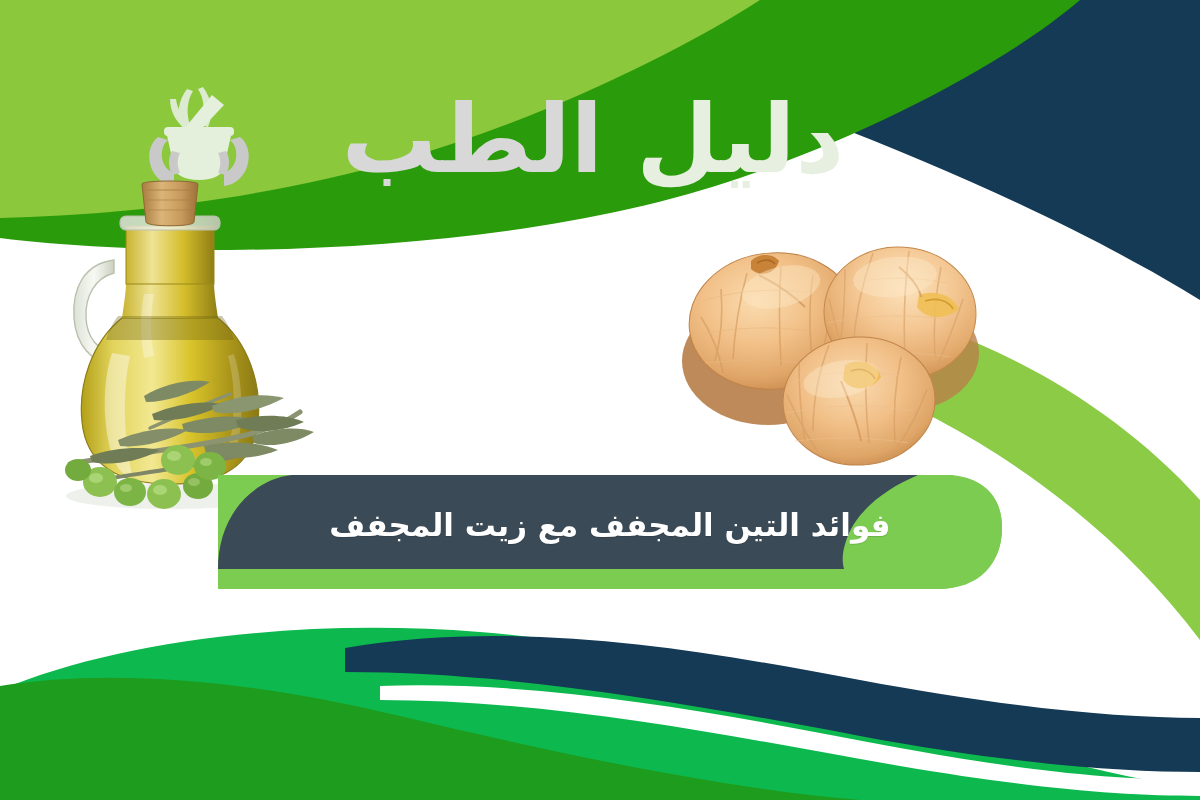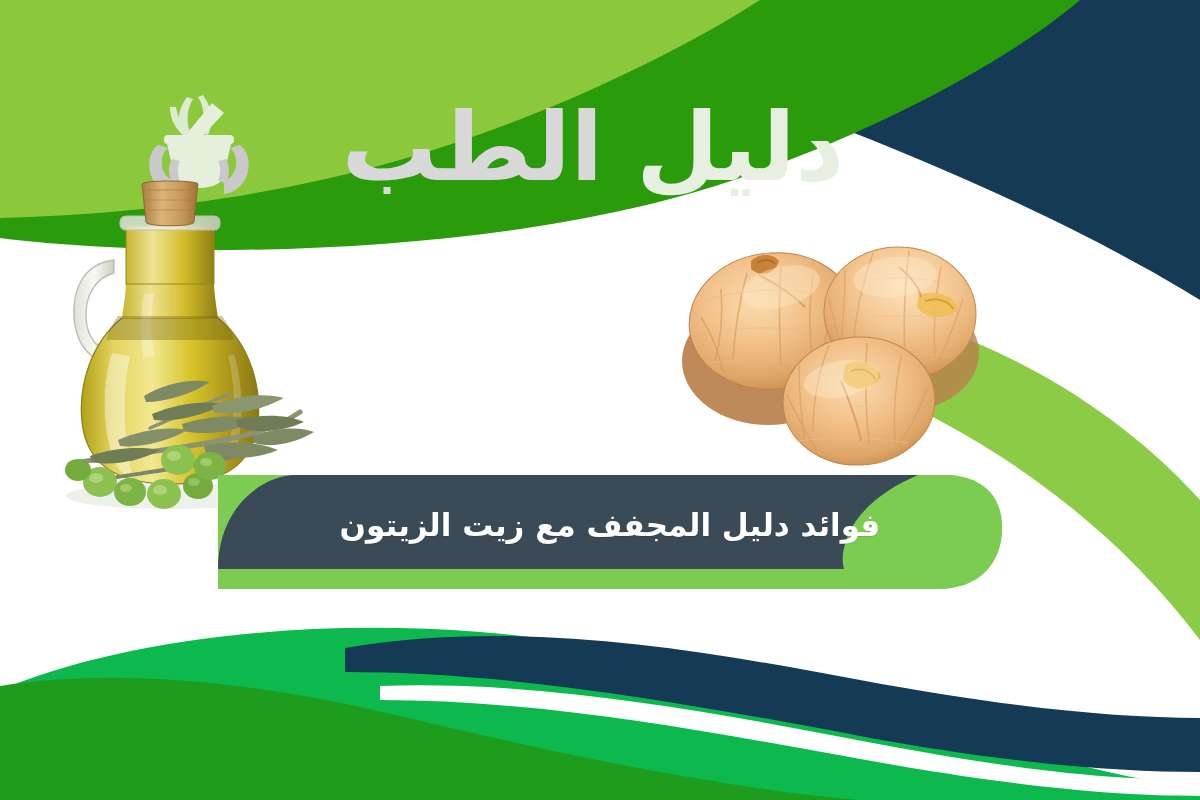--- a/index.html
+++ b/index.html
@@ -13,21 +13,21 @@
     background:#ffffff;
     overflow:hidden;
   }
 
   .layer { position:absolute; top:0; left:0; width:1200px; height:800px; }
   .layer svg { display:block; width:1200px; height:800px; }
 
   
   #watermark {
     position:absolute;
-    left:140px; top:80px;
+    left:140px; top:72px;
     width:780px; height:135px;
     display:flex; flex-direction:row; align-items:center;
     gap:18px;
     pointer-events:none;
     z-index:5;
   }
   #wm-logo { width:118px; height:118px; flex:0 0 auto; }
   #wm-logo svg { display:block; width:118px; height:118px; }
   #wm-text {
     flex:1 1 auto;
@@ -333,15 +333,15 @@
 
       <path d="M218,20 L940,20 C986,20 1002,44 1002,72 C1002,108 980,134 938,134 L218,134 Z" fill="#7ccc52"></path>
 
       <path d="M840,20 L952,20 C990,24 1002,48 1002,74 C1002,110 976,134 936,134 L830,134 C884,112 910,70 840,20 Z" fill="#7ccc52"></path>
 
       <path d="M292,20 L918,20 C880,36 854,60 846,86 C842,98 842,106 844,114 L218,114
                C218,80 232,48 262,30 C272,24 282,21 292,20 Z" fill="#3a4a57"></path>
     </svg>
   </div>
 
-  <div id="title-text">فوائد دليل المجفف مع زيت الزيتون</div>
+  <div id="title-text">فوائد التين المجفف مع زيت المجفف</div>
 
 </div>
 
 </body></html>

